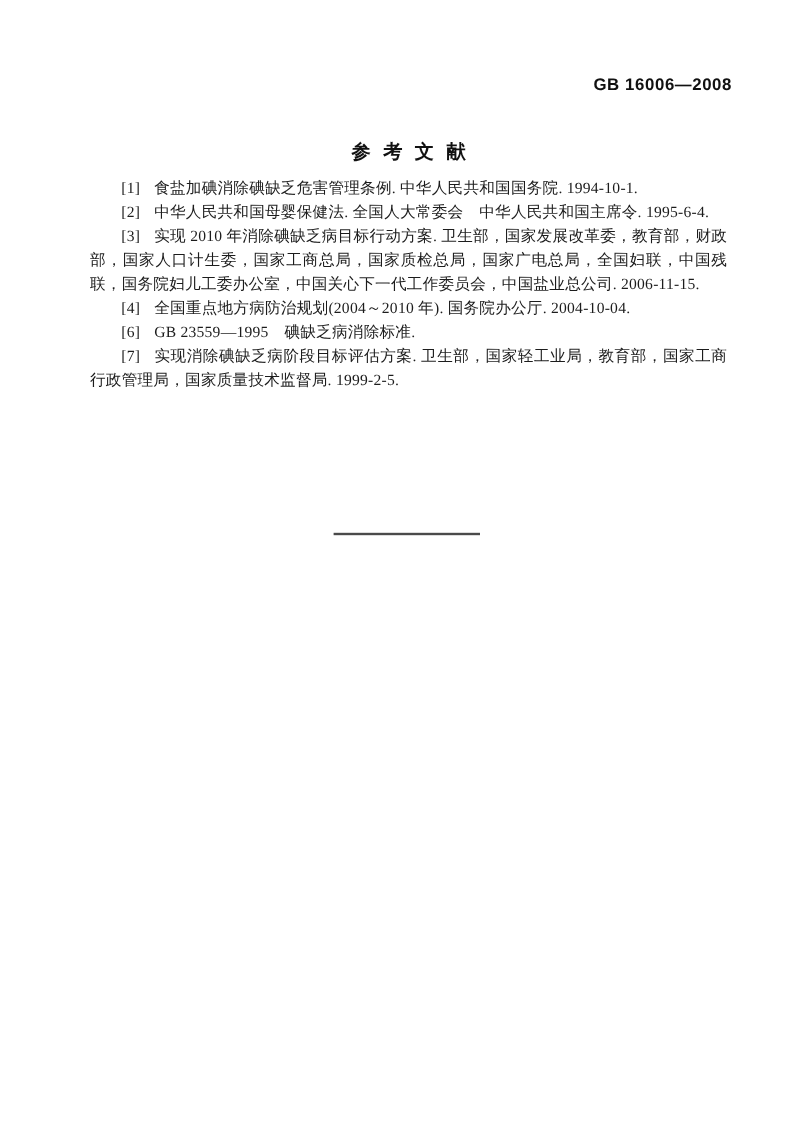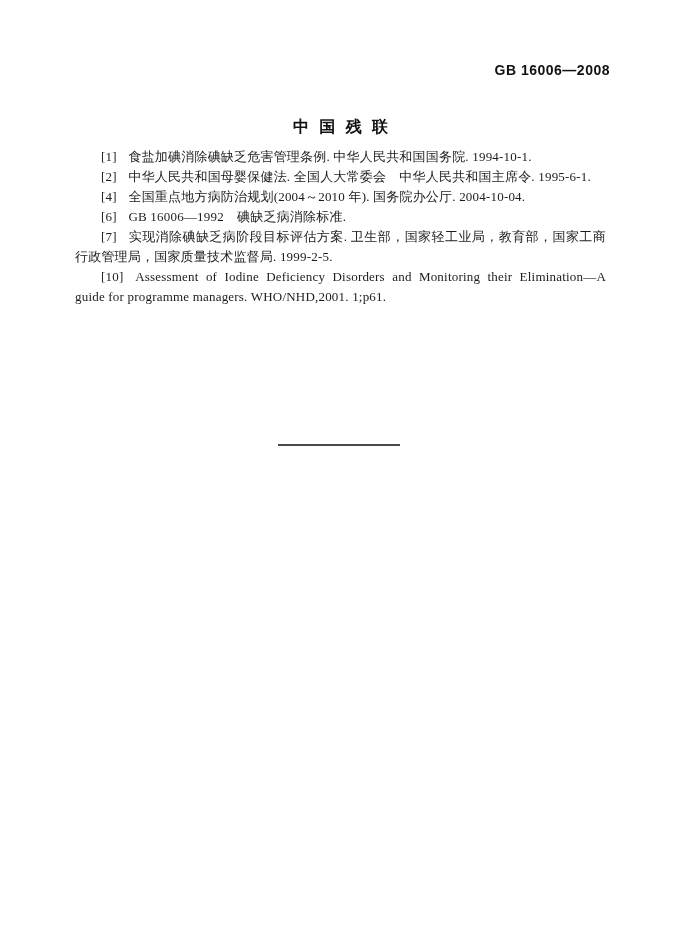--- a/index.html
+++ b/index.html
@@ -62,49 +62,49 @@
     background: #4a4a4a;
   }
 </style>
 </head>
 <body>
 
 <div class="page">
 
   <div class="standard-code">GB 16006—2008</div>
 
-  <div class="references-title">中国残联</div>
+  <div class="references-title">参考文献</div>
 
   <div class="references-list">
 
     <p class="ref">
       <span class="ref-label">[1]</span><span class="ref-text">食盐加碘消除碘缺乏危害管理条例. 中华人民共和国国务院. 1994-10-1.</span>
     </p>
 
     <p class="ref">
-      <span class="ref-label">[2]</span><span class="ref-text">中华人民共和国母婴保健法. 全国人大常委会　中华人民共和国主席令. 1995-6-1.</span>
+      <span class="ref-label">[2]</span><span class="ref-text">中华人民共和国母婴保健法. 全国人大常委会　中华人民共和国主席令. 1995-6-4.</span>
     </p>
 
+    <p class="ref">
+      <span class="ref-label">[3]</span><span class="ref-text">实现 2010 年消除碘缺乏病目标行动方案. 卫生部，国家发展改革委，教育部，财政部，国家人口计生委，国家工商总局，国家质检总局，国家广电总局，全国妇联，中国残联，国务院妇儿工委办公室，中国关心下一代工作委员会，中国盐业总公司. 2006-11-15.</span>
+    </p>
 
     <p class="ref">
       <span class="ref-label">[4]</span><span class="ref-text">全国重点地方病防治规划(2004～2010 年). 国务院办公厅. 2004-10-04.</span>
     </p>
 
 
     <p class="ref">
-      <span class="ref-label">[6]</span><span class="ref-text">GB 16006—1992　碘缺乏病消除标准.</span>
+      <span class="ref-label">[6]</span><span class="ref-text">GB 23559—1995　碘缺乏病消除标准.</span>
     </p>
 
     <p class="ref">
       <span class="ref-label">[7]</span><span class="ref-text">实现消除碘缺乏病阶段目标评估方案. 卫生部，国家轻工业局，教育部，国家工商行政管理局，国家质量技术监督局. 1999-2-5.</span>
     </p>
 
 
 
-    <p class="ref">
-      <span class="ref-label">[10]</span><span class="ref-text">Assessment of Iodine Deficiency Disorders and Monitoring their Elimination—A guide for programme managers. WHO/NHD,2001. 1;p61.</span>
-    </p>
 
   </div>
 
   <div class="end-divider"></div>
 
 </div>
 
 </body></html>

